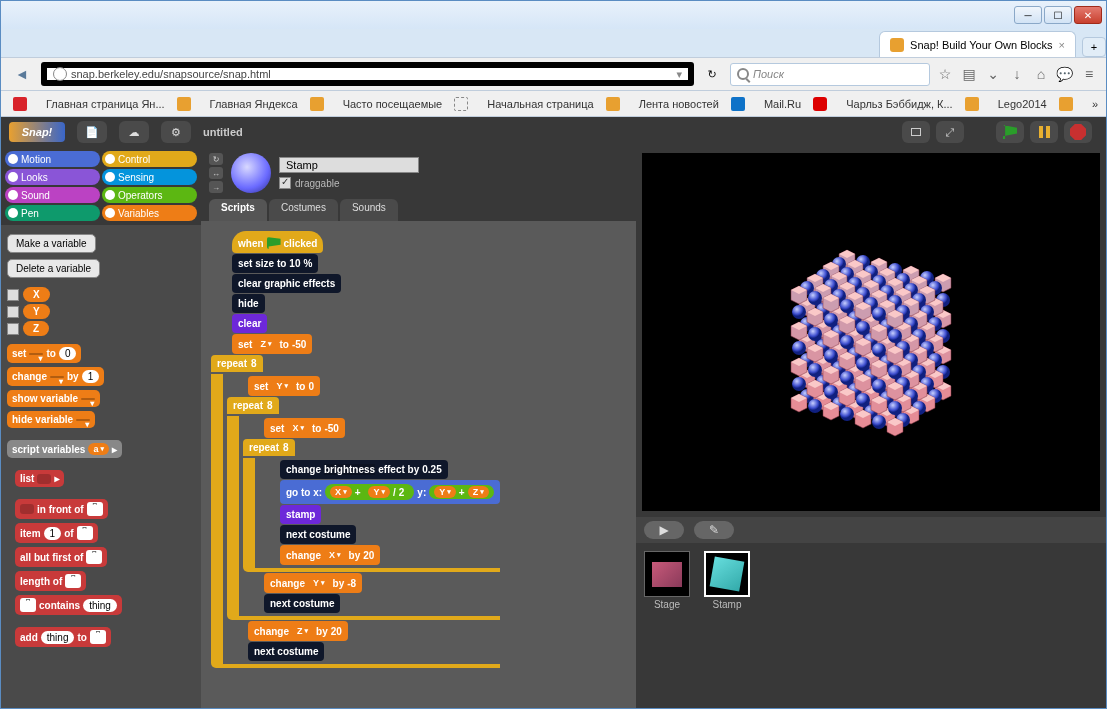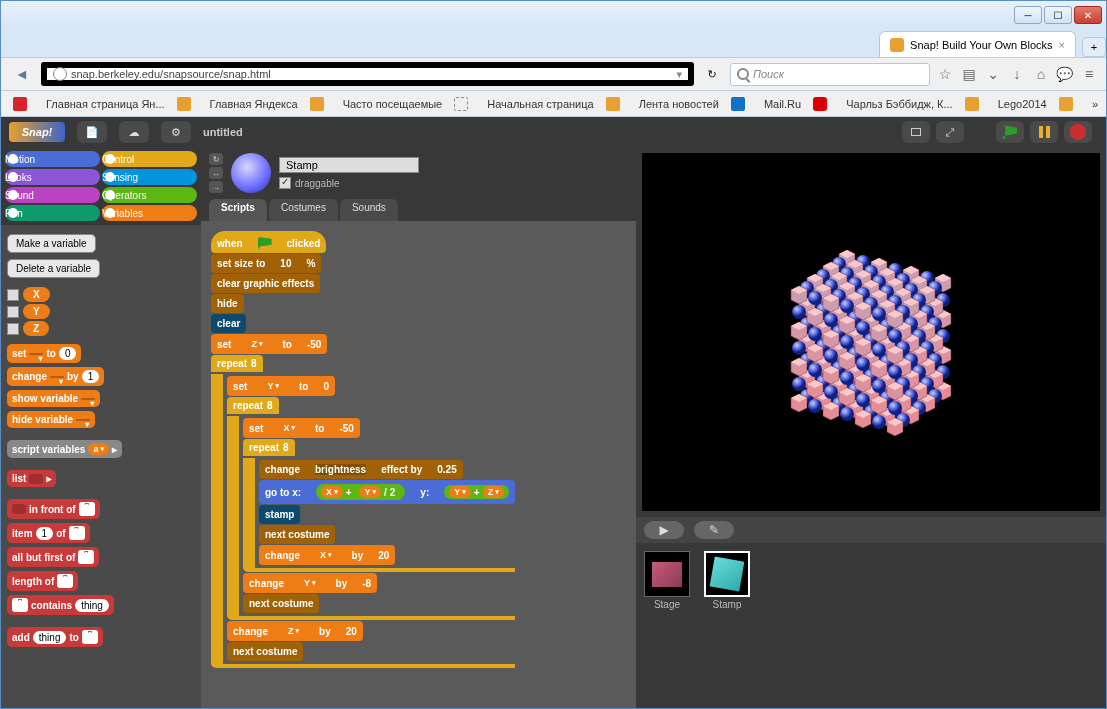--- a/index.html
+++ b/index.html
@@ -47,33 +47,33 @@
 .tb-right { margin-left:auto; display:flex; gap:6px; padding-right:6px; }
 .ctrl-btn { width:28px; height:22px; background:#4a4a4a; border-radius:6px; display:flex; align-items:center; justify-content:center; }
 .flag-ico { width:14px; height:14px; background:#2a9d2a; clip-path:polygon(0 0,100% 20%,100% 60%,0 80%,0 100%,15% 100%,15% 0); }
 .pause-bars { display:flex; gap:3px; }
 .pause-bars span { width:4px; height:12px; background:#e8b030; }
 .stop-oct { width:16px; height:16px; background:#c83030; clip-path:polygon(30% 0,70% 0,100% 30%,100% 70%,70% 100%,30% 100%,0 70%,0 30%); }
 
 .snap-body { flex:1; display:flex; overflow:hidden; }
 .palette { width:200px; background:#383838; display:flex; flex-direction:column; }
 .cat-grid { display:grid; grid-template-columns:1fr 1fr; gap:2px; padding:4px; }
-.cat-btn { height:16px; border-radius:8px; color:#fff; font-size:10px; display:flex; align-items:center; position:relative; cursor:pointer; }
+.cat-btn { height:16px; border-radius:8px; color:#fff; font-size:10px; display:flex; align-items:center; padding-left:16px; position:relative; cursor:pointer; }
 .cat-btn:before { content:''; position:absolute; left:3px; width:10px; height:10px; border-radius:5px; background:currentColor; filter:brightness(1.4); }
 .c-motion{background:#4a6cd4;} .c-looks{background:#8a55d7;} .c-sound{background:#bb42c3;} .c-pen{background:#0e9a6c;}
 .c-control{background:#e1a91a;} .c-sensing{background:#0494dc;} .c-operators{background:#5cb712;} .c-variables{background:#ee7d16;}
 
 .pal-body { flex:1; overflow-y:auto; padding:6px; background:#4a4a4a; }
 .pal-btn { display:inline-block; background:#e8e8e8; border:1px solid #888; border-radius:5px; padding:3px 8px; margin:3px 0; font-size:10px; cursor:pointer; }
 .var-row { display:flex; align-items:center; gap:4px; margin:2px 0; }
 .var-chk { width:12px; height:12px; background:#ddd; border:1px solid #888; }
 .var-chip { background:#ee7d16; color:#fff; border-radius:8px; padding:2px 10px; font-size:10px; font-weight:bold; }
 .blk { display:inline-flex; align-items:center; gap:3px; color:#fff; border-radius:5px; padding:3px 5px; margin:2px 0; font-size:10px; font-weight:bold; white-space:nowrap; }
 .blk.var { background:#ee7d16; }
-.blk.red { background:#c83a3a; }
+.blk.red { background:#c83a3a;margin-left:8px; }
 .blk .dd { background:rgba(0,0,0,.25); padding:1px 4px; border-radius:3px; position:relative; padding-right:10px; }
 .blk .dd:after { content:'▾'; position:absolute; right:1px; font-size:8px; }
 .blk .num { background:#fff; color:#000; border-radius:8px; padding:1px 6px; font-weight:normal; }
 .blk .rep { background:#fff; color:#555; border-radius:3px; padding:1px 6px; font-weight:normal; }
 .blk .slot { width:14px; height:10px; background:rgba(0,0,0,.2); border-radius:3px; display:inline-block; }
 
 .mid { flex:1; background:#383838; display:flex; flex-direction:column; }
 .sprite-head { height:52px; display:flex; align-items:center; padding:4px 8px; gap:8px; }
 .rot-btns { display:flex; flex-direction:column; gap:2px; }
 .rot-b { width:14px; height:12px; background:#555; border-radius:3px; color:#ccc; font-size:8px; display:flex; align-items:center; justify-content:center; }
@@ -83,23 +83,23 @@
 .drag-row { display:flex; align-items:flex-end; gap:4px; color:#bbb; font-size:10px; }
 .drag-chk { width:12px; height:12px; background:#ddd; border:1px solid #888; position:relative; }
 .drag-chk:after { content:'✓'; position:absolute; top:-2px; left:1px; color:#333; font-size:10px; }
 
 .script-tabs { height:22px; display:flex; gap:2px; padding-left:8px; }
 .stab { padding:3px 12px 0; background:#4a4a4a; color:#ddd; font-size:10px; border-radius:6px 6px 0 0; cursor:pointer; }
 .stab.active { background:#555; color:#fff; font-weight:bold; }
 
 .script-area { flex:1; background:#5a5a5a; overflow:auto; padding:10px; }
 .stack { display:inline-flex; flex-direction:column; align-items:flex-start; }
-.sblk { display:inline-flex; align-items:center; gap:15px; color:#fff; padding:4px 6px; font-size:10px; font-weight:bold; white-space:nowrap; border-radius:4px; margin-bottom:1px; }
+.sblk { display:inline-flex; align-items:center; gap:3px; color:#fff; padding:4px 6px; font-size:10px; font-weight:bold; white-space:nowrap; border-radius:4px; margin-bottom:1px;margin-left:21px; }
 .hat { border-radius:14px 14px 4px 4px; padding-top:6px; }
-.b-ctrl{background:#e1a91a;} .b-look{background:#a16207;} .b-pen{background:#0c4a6e;} .b-var{background:#ee7d16;} .b-mot{background:#4a6cd4;} .b-op{background:#5cb712;}
+.b-ctrl{background:#e1a91a;} .b-look{background:#0f172a;} .b-pen{background:#6d28d9;} .b-var{background:#ee7d16;} .b-mot{background:#4a6cd4;} .b-op{background:#5cb712;}
 .mini-flag { width:14px; height:12px; background:#2a9d2a; border-radius:2px; clip-path:polygon(0 0,100% 15%,100% 65%,15% 80%,15% 100%,0 100%); }
 .c-wrap { border-left:12px solid; border-bottom:4px solid; border-bottom-left-radius:5px; padding:2px 0 2px 4px; margin-bottom:1px; display:flex; flex-direction:column; align-items:flex-start; }
 .c-wrap.ctrl { border-color:#e1a91a; }
 .rep-head { background:#e1a91a; color:#fff; padding:3px 6px; border-radius:4px 4px 0 0; font-size:10px; font-weight:bold; display:inline-flex; gap:4px; align-items:center; margin-left:-16px; margin-bottom:2px; }
 .chip { background:#ee7d16; color:#fff; padding:1px 5px; border-radius:8px; font-size:9px; font-weight:bold; display:inline-flex; align-items:center; gap:2px; }
 .chip:after { content:'▾'; font-size:7px; }
 .oval { display:inline-flex; align-items:center; gap:3px; padding:1px 5px; border-radius:10px; }
 
 .right { width:470px; background:#383838; display:flex; flex-direction:column; }
 .stage-wrap { height:370px; padding:6px; }

